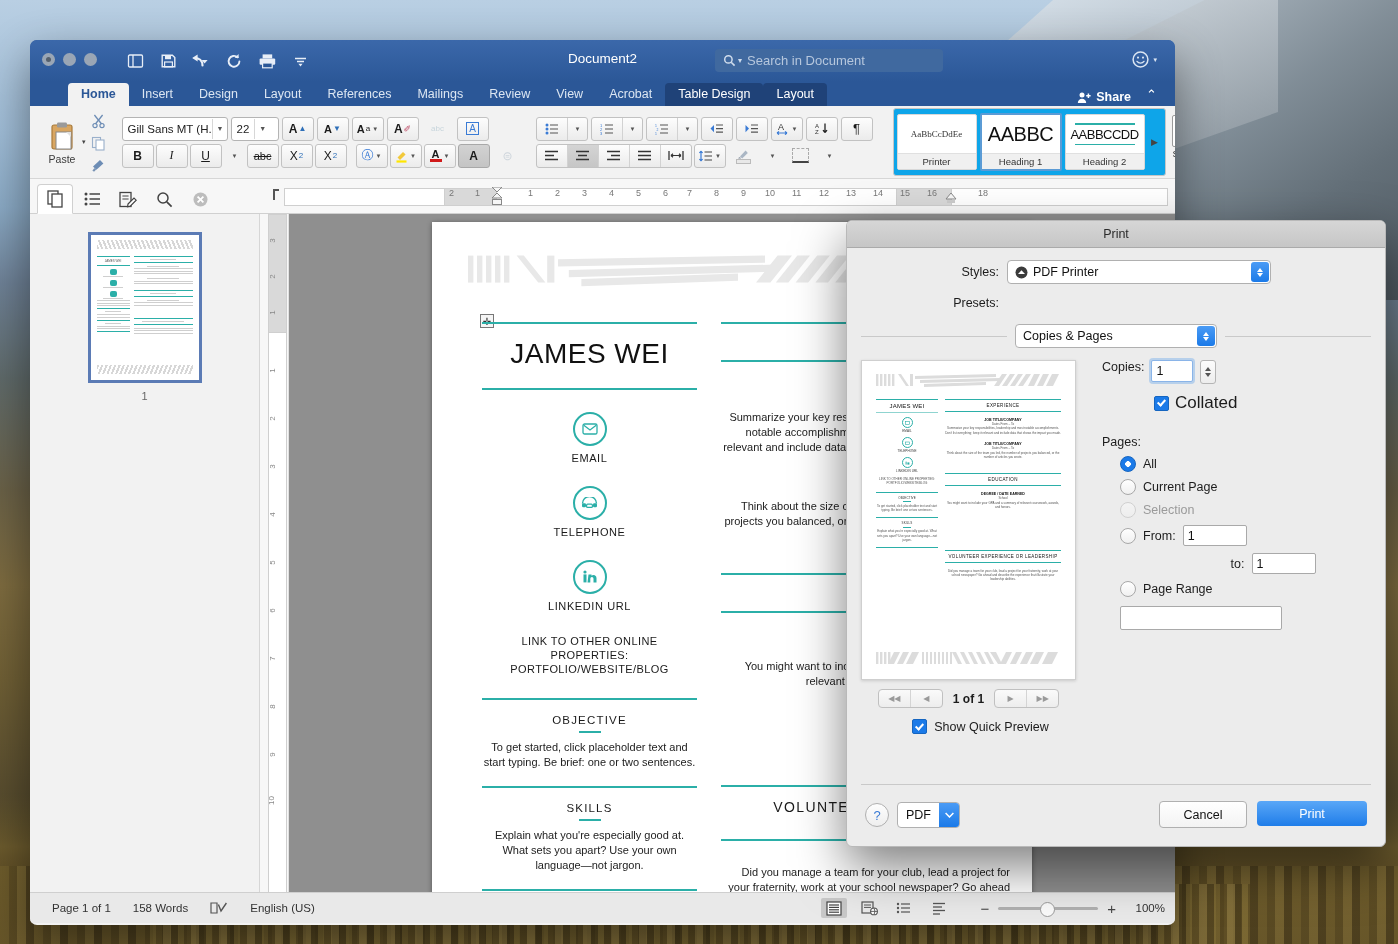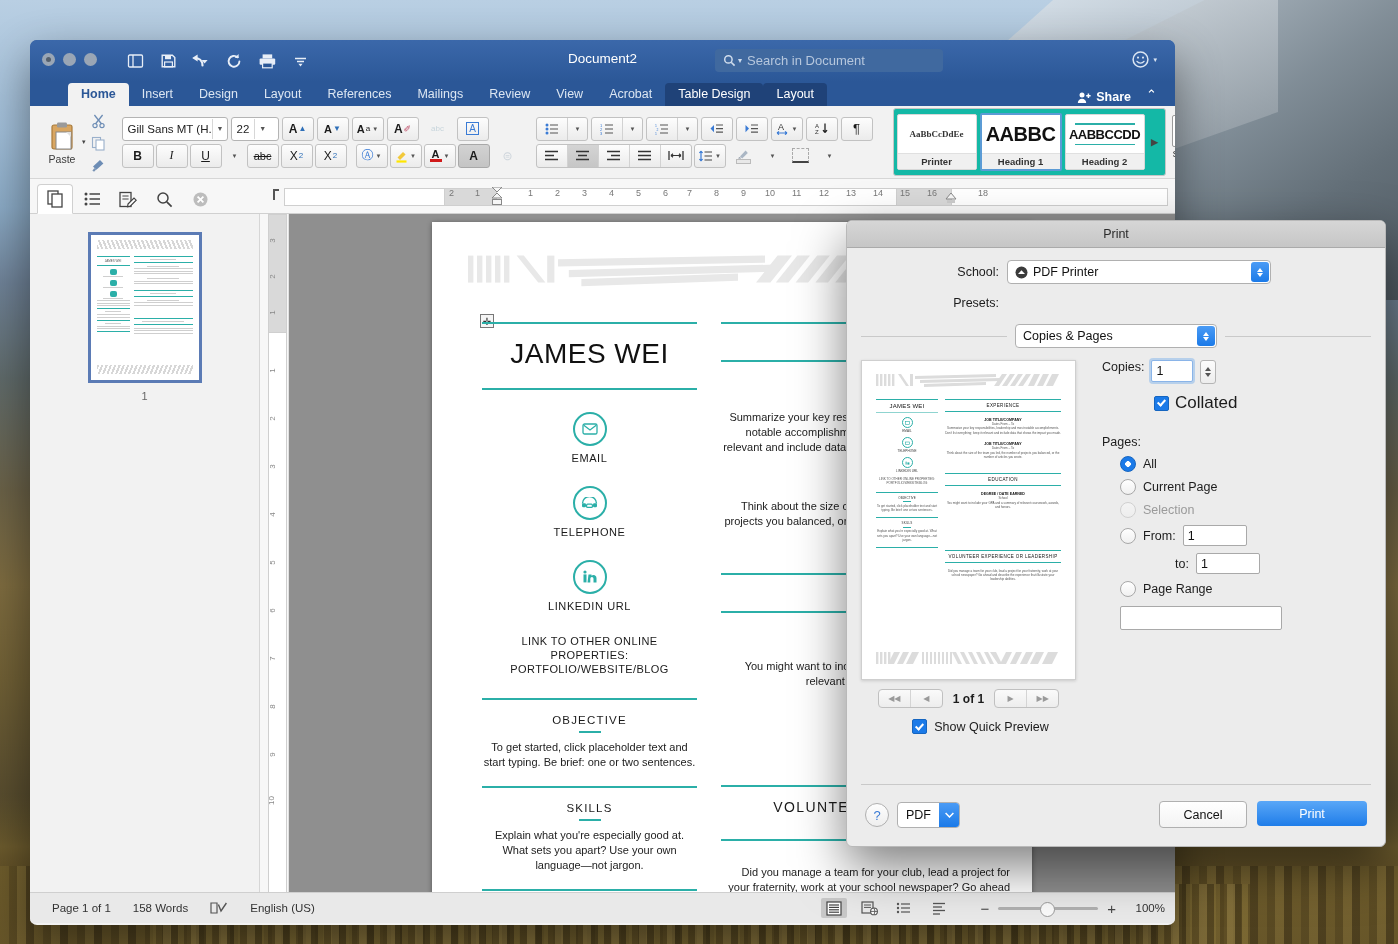--- a/index.html
+++ b/index.html
@@ -88,22 +88,22 @@
   .btn.dis{opacity:.4;}
   .grp{display:flex;border:1px solid #c2c2c2;border-radius:3px;overflow:hidden;
     background:linear-gradient(to bottom,#fdfdfd,#ebebeb);}
   .grp>div{height:22px;min-width:24px;display:flex;align-items:center;justify-content:center;
     border-right:1px solid #d2d2d2;font-size:12px;color:#1a1a1a;padding:0 3px;}
   .grp>div:last-child{border-right:none;}
   .grp>div.sel{background:linear-gradient(to bottom,#d4d4d4,#c6c6c6);}
   .caret{font-size:6px;color:#555;margin-left:1px;}
 
   
-  .gallery{display:flex;align-items:center;border:1px solid #c6c6c6;background:#14b8a6;
-    border-radius:3px;height:60px;padding:3px;gap:3px;margin-left:8px;font-weight:bold;}
+  .gallery{display:flex;align-items:center;border:1px solid #c6c6c6;background:#0ea5e9;
+    border-radius:3px;height:60px;padding:3px;gap:3px;margin-left:8px;}
   .stile{width:78px;height:54px;border:1px solid #d8d8d8;background:#fff;border-radius:2px;
     display:flex;flex-direction:column;}
   .stile.sel{border:2px solid #5b9bd5;}
   .stile .prev{flex:1;display:flex;align-items:center;justify-content:center;overflow:hidden;}
   .stile .nm{height:15px;background:#f0f0f0;border-top:1px solid #e0e0e0;font-size:9.5px;
     display:flex;align-items:center;justify-content:center;color:#333;}
   .gal-more{width:14px;display:flex;align-items:center;justify-content:center;font-size:9px;color:#444;}
   .styles-pane{display:flex;flex-direction:column;align-items:center;margin-left:6px;width:48px;}
   .sp-icon{width:26px;height:30px;border:1px solid #9a9a9a;border-radius:2px;background:#fff;position:relative;}
   .sp-lbl{font-size:9.5px;color:#333;text-align:center;line-height:11px;margin-top:1px;}
@@ -1031,21 +1031,21 @@
       <div style="font-size:15px;color:#444;">+</div>
       <div style="width:40px;text-align:right;">100%</div>
     </div>
   </div>
 </div>
 
 <div id="print">
   <div class="pd-title">Print</div>
 
   <div class="pd-row">
-    <div class="pd-lbl">School:</div>
+    <div class="pd-lbl">Styles:</div>
     <div class="popup" style="width:262px;">
       <div class="ptxt">
         <svg width="13" height="13" viewBox="0 0 13 13">
             <circle cx="6.5" cy="6.5" r="6" fill="#3b3b3b"></circle>
             <path d="M3 8 6.5 4.2 10 8z" fill="#fff"></path>
           </svg>
         <span>PDF Printer</span>
       </div>
       <div class="pop-arrow">
           <i class="pa-up"></i>
@@ -1231,21 +1231,21 @@
       </div>
       <div class="radio-row" style="padding-left:18px;">
         <div class="radio dim"></div>
         <span class="txt-dim">Selection</span>
       </div>
       <div class="radio-row" style="padding-left:18px;">
         <div class="radio"></div>
         <span>From:</span>
         <div class="sm-inp">1</div>
       </div>
-      <div class="radio-row" style="padding-left:18px;">
+      <div class="radio-row" style="padding-left:18px;justify-content:center;">
         <span style="width:69px;text-align:right;">to:</span>
         <div class="sm-inp">1</div>
       </div>
       <div class="radio-row" style="padding-left:18px;">
         <div class="radio"></div>
         <span>Page Range</span>
       </div>
       <div class="range-inp" style="margin-left:18px;"></div>
     </div>
   </div>

